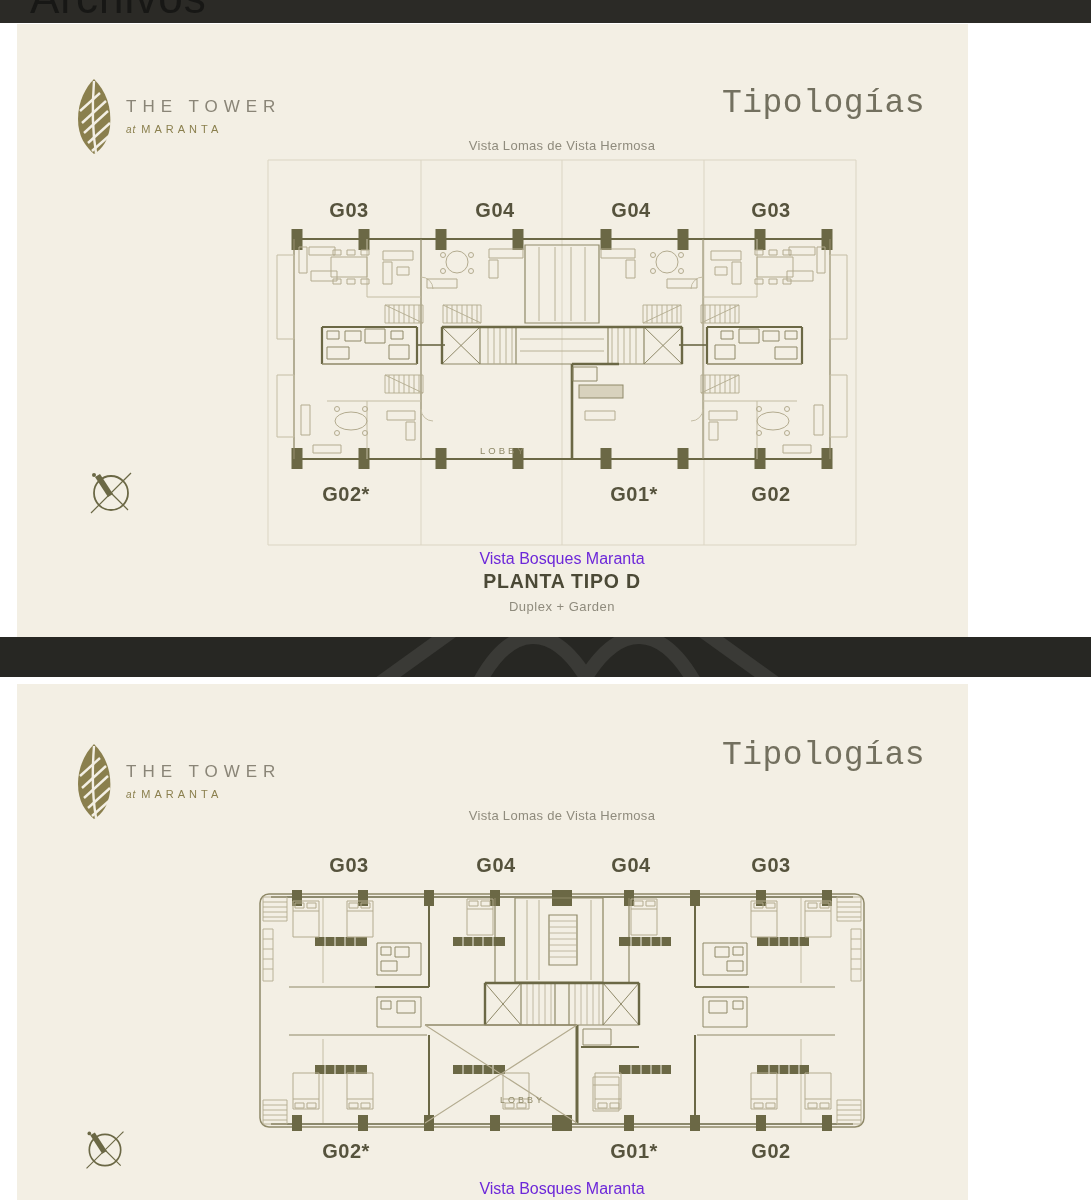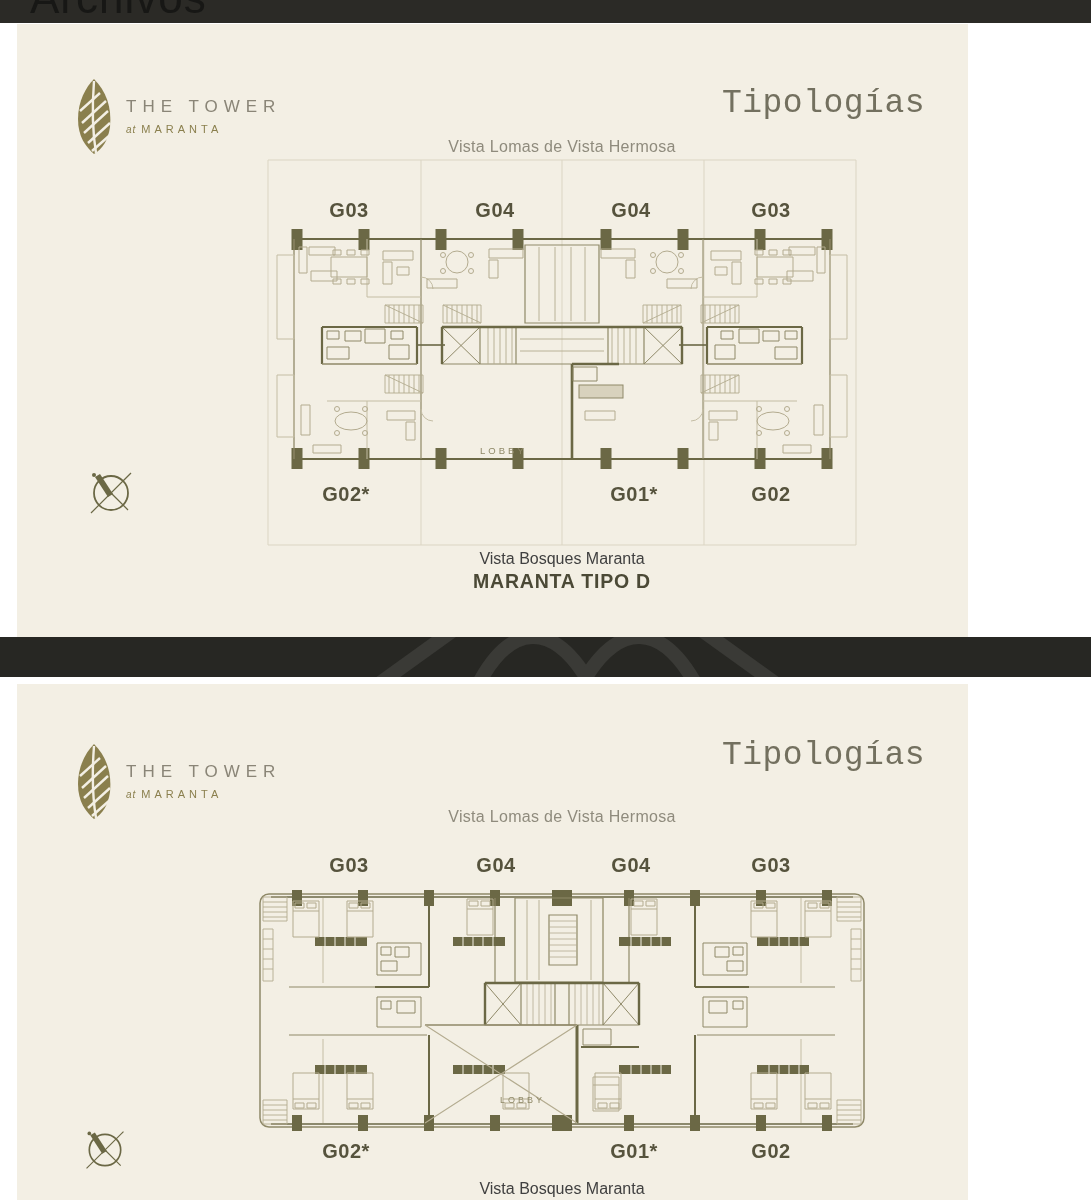--- a/index.html
+++ b/index.html
@@ -11,27 +11,27 @@
   .sepbar{position:absolute;left:0;top:637px;width:1091px;height:40px;background:#272723;overflow:hidden;}
   .panel{position:absolute;left:17px;width:951px;background:#f3efe4;}
   .panel1{top:24px;height:613px;}
   .panel2{top:684px;height:516px;}
   .brand{position:absolute;}
   .brand-text{position:absolute;left:54px;top:20px;white-space:nowrap;}
   .brand-title{font-size:17px;letter-spacing:6px;color:#8a8577;}
   .brand-sub{margin-top:6px;font-size:11px;letter-spacing:4px;color:#8a7f4d;}
   .brand-sub .at{font-style:italic;font-size:10px;letter-spacing:1px;margin-right:5px;}
   .page-title{position:absolute;right:43px;font-size:33px;color:#73705f;letter-spacing:.5px;font-family:Liberation Mono, monospace;}
-  .view-caption{position:absolute;text-align:center;font-size:16px;color:#8f8b7d;letter-spacing:.3px;}
+  .view-caption{position:absolute;text-align:center;font-size:13px;color:#8f8b7d;letter-spacing:.3px;}
   .unit-label{position:absolute;transform:translateX(-50%);font-size:20px;font-weight:700;
        color:#56533d;letter-spacing:.5px;white-space:nowrap;}
   .plan{position:absolute;}
   .plan text{font-family:"Liberation Sans",sans-serif;}
   .cap-block{position:absolute;text-align:center;}
-  .cap-view{font-size:16px;color:#404040;}
+  .cap-view{font-size:16px;color:#6d28d9;}
   .cap-plan{font-size:19.5px;font-weight:700;color:#4b4936;letter-spacing:.8px;margin-top:2px;}
   .cap-sub{font-size:13px;color:#8f8b7d;margin-top:6px;letter-spacing:.5px;}
   .compass{position:absolute;}
 </style>
 </head>
 <body>
 
 <div class="topbar">
   <span class="clipped">Archivos</span>
 </div>
@@ -153,21 +153,22 @@
   <svg class="compass" style="left:68px;top:443px;" width="52" height="52" viewBox="0 0 52 52">
     <circle cx="26" cy="26" r="17" stroke="#6b6845" stroke-width="1.8" fill="none"></circle>
     <path d="M6 46L46 6" stroke="#6b6845" stroke-width="1.2"></path>
     <path d="M26 26L43 43" stroke="#6b6845" stroke-width="1.2"></path>
     <polygon points="10,10 15,7 28,27 23,30" fill="#6b6845"></polygon>
     <circle cx="9" cy="8" r="2" fill="#6b6845"></circle>
   </svg>
 
   <div class="cap-block" style="left:250px;top:526px;width:590px;">
     <div class="cap-view">Vista Bosques Maranta</div>
-    <div class="cap-plan">MARANTA TIPO D</div>
+    <div class="cap-plan">PLANTA TIPO D</div>
+    <div class="cap-sub">Duplex + Garden</div>
   </div>
 </div>
 
 <div class="sepbar">
   <svg width="1091" height="40" viewBox="0 0 1091 40">
     <g stroke="#3a3a36" stroke-width="14" fill="none">
       <path d="M380 46L455 -8"></path>
       <path d="M480 44C512 -14 552 -14 586 40"></path>
       <path d="M586 40C620 -14 660 -14 694 44"></path>
       <path d="M700 -8L775 46"></path>

